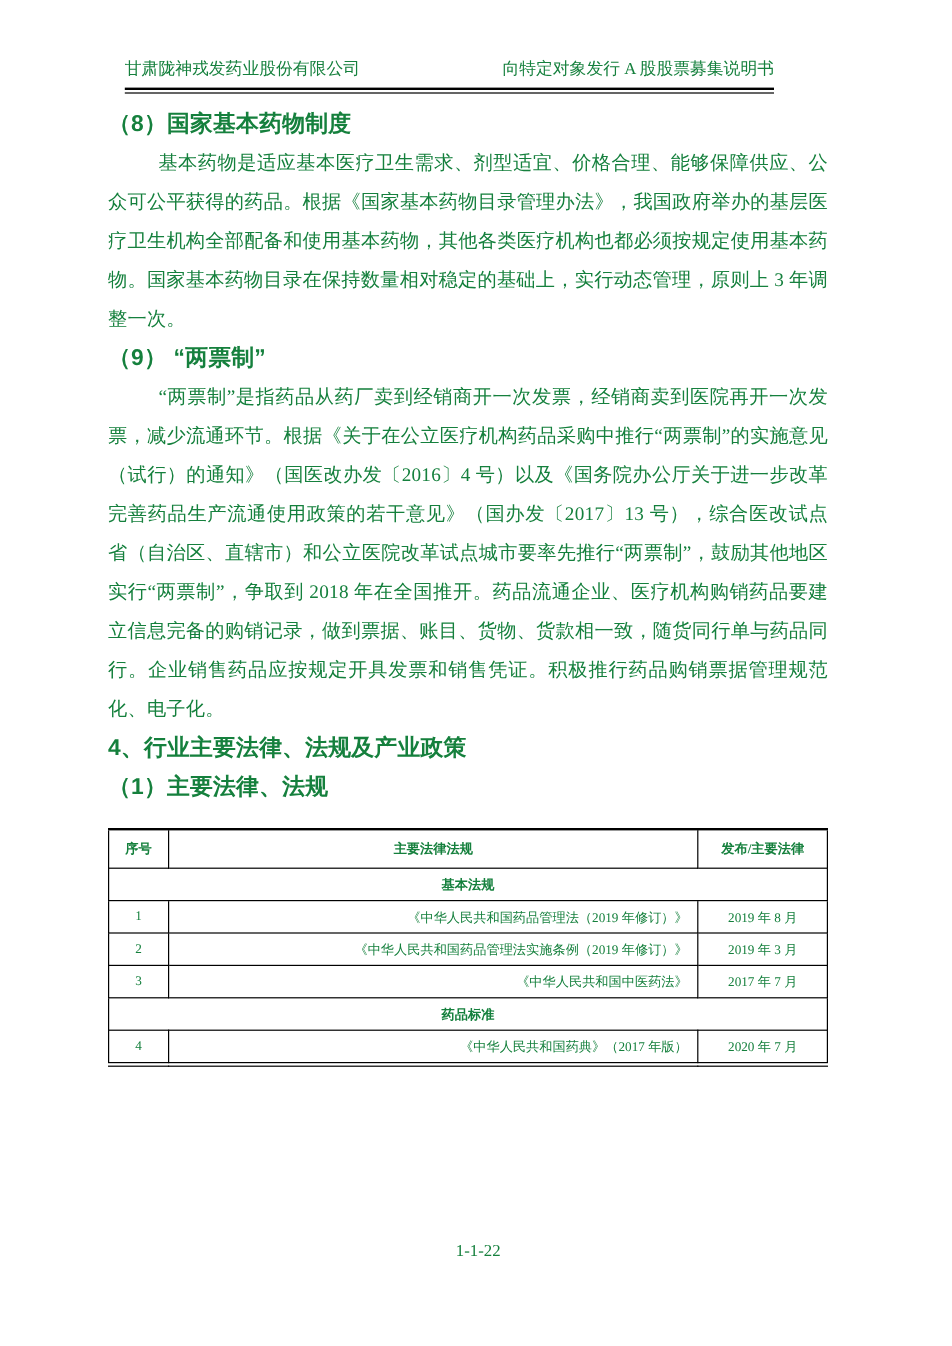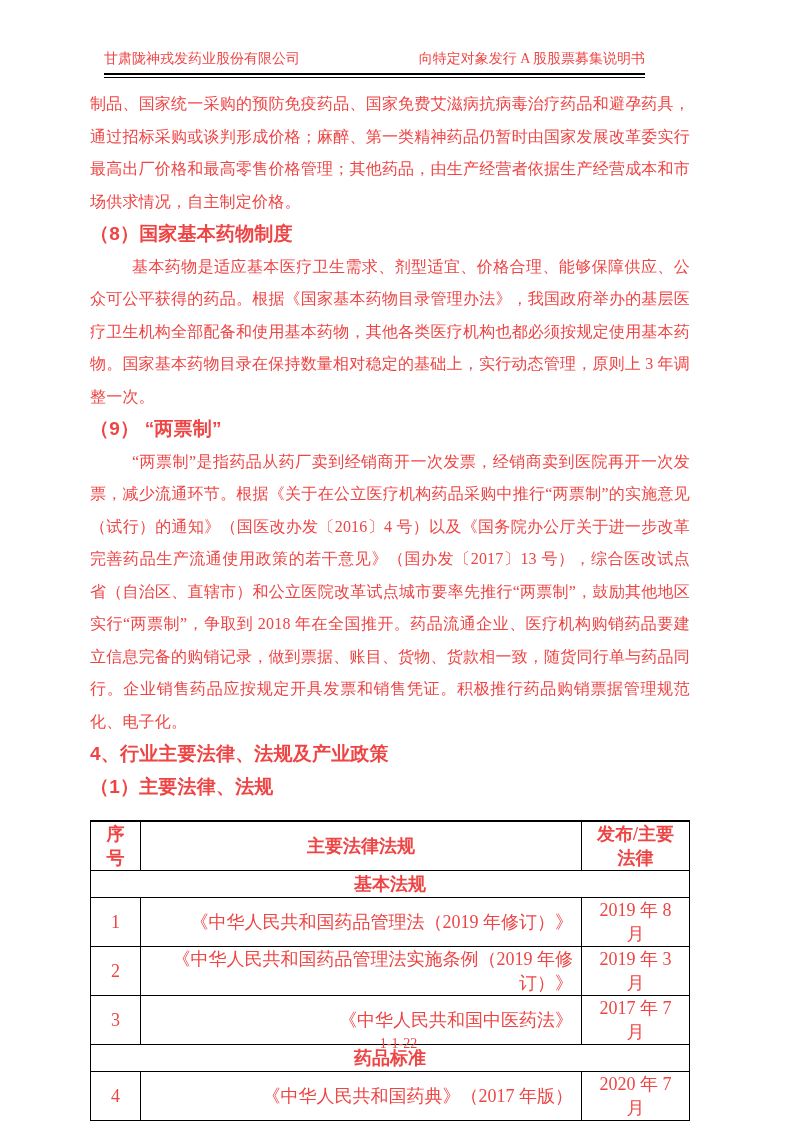--- a/index.html
+++ b/index.html
@@ -5,21 +5,21 @@
   html, body {
     margin: 0;
     padding: 0;
     background: #ffffff;
   }
   .page {
     position: relative;
     width: 761px;
     height: 1122px;
     background: #ffffff;
-    color: #ef4444;
+    color: #15803d;
     font-family: "Liberation Serif", "DejaVu Serif", serif;
     overflow: hidden;
   }
 
   
   .doc-header {
     position: absolute;
     top: 50px;
     left: 104px;
     right: 116px;
@@ -67,21 +67,21 @@
   .hd-8   { margin: 10px 0 13px 30px; }
   .hd-9   { margin: 15px 0 13px 30px; }
   .hd-3   { margin: 21px 0 0 44px; }
   .hd-3-1 { margin: 22px 0 0 48px; }
 
   
   table.laws {
     width: 600px;
     margin-top: 17px;
     border-collapse: collapse;
-    font-size: 18px;
+    font-size: 11px;
     border-top: 2.5px solid #000;
     border-bottom: 4px double #000;
   }
   table.laws th, table.laws td {
     border: 1px solid #000;
     padding: 0 8px;
     vertical-align: middle;
   }
   table.laws thead th {
     height: 31px;
@@ -116,21 +116,20 @@
 
 <div class="page">
 
   <div class="doc-header">
     <span>甘肃陇神戎发药业股份有限公司</span>
     <span>向特定对象发行 A 股股票募集说明书</span>
   </div>
 
   <div class="content">
 
-    <p>制品、国家统一采购的预防免疫药品、国家免费艾滋病抗病毒治疗药品和避孕药具，通过招标采购或谈判形成价格；麻醉、第一类精神药品仍暂时由国家发展改革委实行最高出厂价格和最高零售价格管理；其他药品，由生产经营者依据生产经营成本和市场供求情况，自主制定价格。</p>
 
     <p class="hd hd-8">（8）国家基本药物制度</p>
 
     <p class="indent">基本药物是适应基本医疗卫生需求、剂型适宜、价格合理、能够保障供应、公众可公平获得的药品。根据《国家基本药物目录管理办法》，我国政府举办的基层医疗卫生机构全部配备和使用基本药物，其他各类医疗机构也都必须按规定使用基本药物。国家基本药物目录在保持数量相对稳定的基础上，实行动态管理，原则上 3 年调整一次。</p>
 
     <p class="hd hd-9">（9） “两票制”</p>
 
     <p class="indent">“两票制”是指药品从药厂卖到经销商开一次发票，经销商卖到医院再开一次发票，减少流通环节。根据《关于在公立医疗机构药品采购中推行“两票制”的实施意见（试行）的通知》（国医改办发〔2016〕4 号）以及《国务院办公厅关于进一步改革完善药品生产流通使用政策的若干意见》（国办发〔2017〕13 号），综合医改试点省（自治区、直辖市）和公立医院改革试点城市要率先推行“两票制”，鼓励其他地区实行“两票制”，争取到 2018 年在全国推开。药品流通企业、医疗机构购销药品要建立信息完备的购销记录，做到票据、账目、货物、货款相一致，随货同行单与药品同行。企业销售药品应按规定开具发票和销售凭证。积极推行药品购销票据管理规范化、电子化。</p>
 
     <p class="hd hd-3">4、行业主要法律、法规及产业政策</p>

